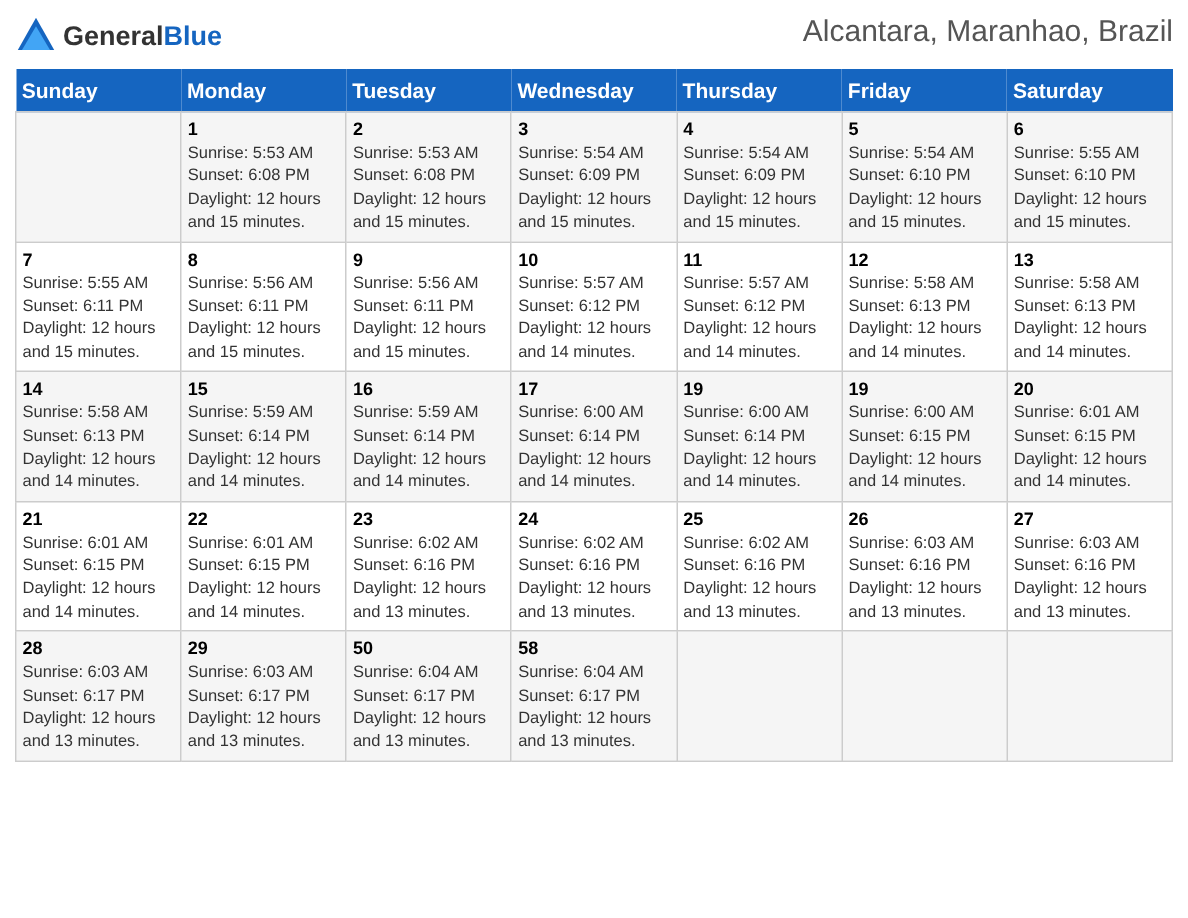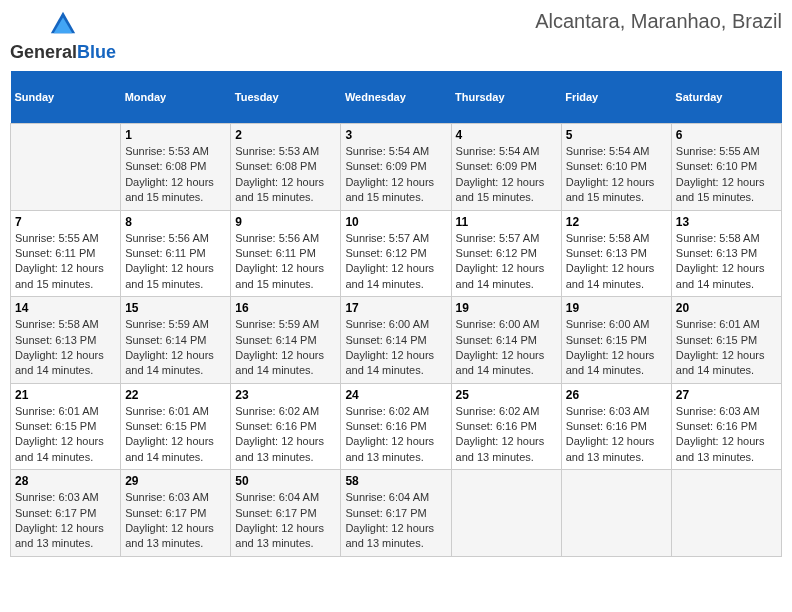--- a/index.html
+++ b/index.html
@@ -13,21 +13,20 @@
     .header-section {
       display: flex;
       justify-content: space-between;
       align-items: flex-start;
       margin-bottom: 8px;
     }
     .logo {
       display: flex;
       align-items: center;
       gap: 4px;
-      flex-direction: column;
     }
     .logo-icon {
       width: 28px;
       height: 28px;
     }
     .title-block {
       text-align: right;
     }
     .main-title {
       font-size: 28px;
@@ -39,23 +38,23 @@
       color: #555;
     }
     table {
       width: 100%;
       border-collapse: collapse;
       font-size: 11px;
     }
     thead tr th {
       background-color: #1565c0;
       color: #fff;
-      padding: 20px 4px;
+      padding: 6px 4px;
       text-align: left;
-      font-size: 11px;
+      font-size: 14px;
       font-weight: bold;
     }
     tbody tr td {
       border: 1px solid #ccc;
       vertical-align: top;
       padding: 4px;
       min-height: 70px;
     }
     tbody tr:nth-child(odd) {
       background-color: #f5f5f5;

